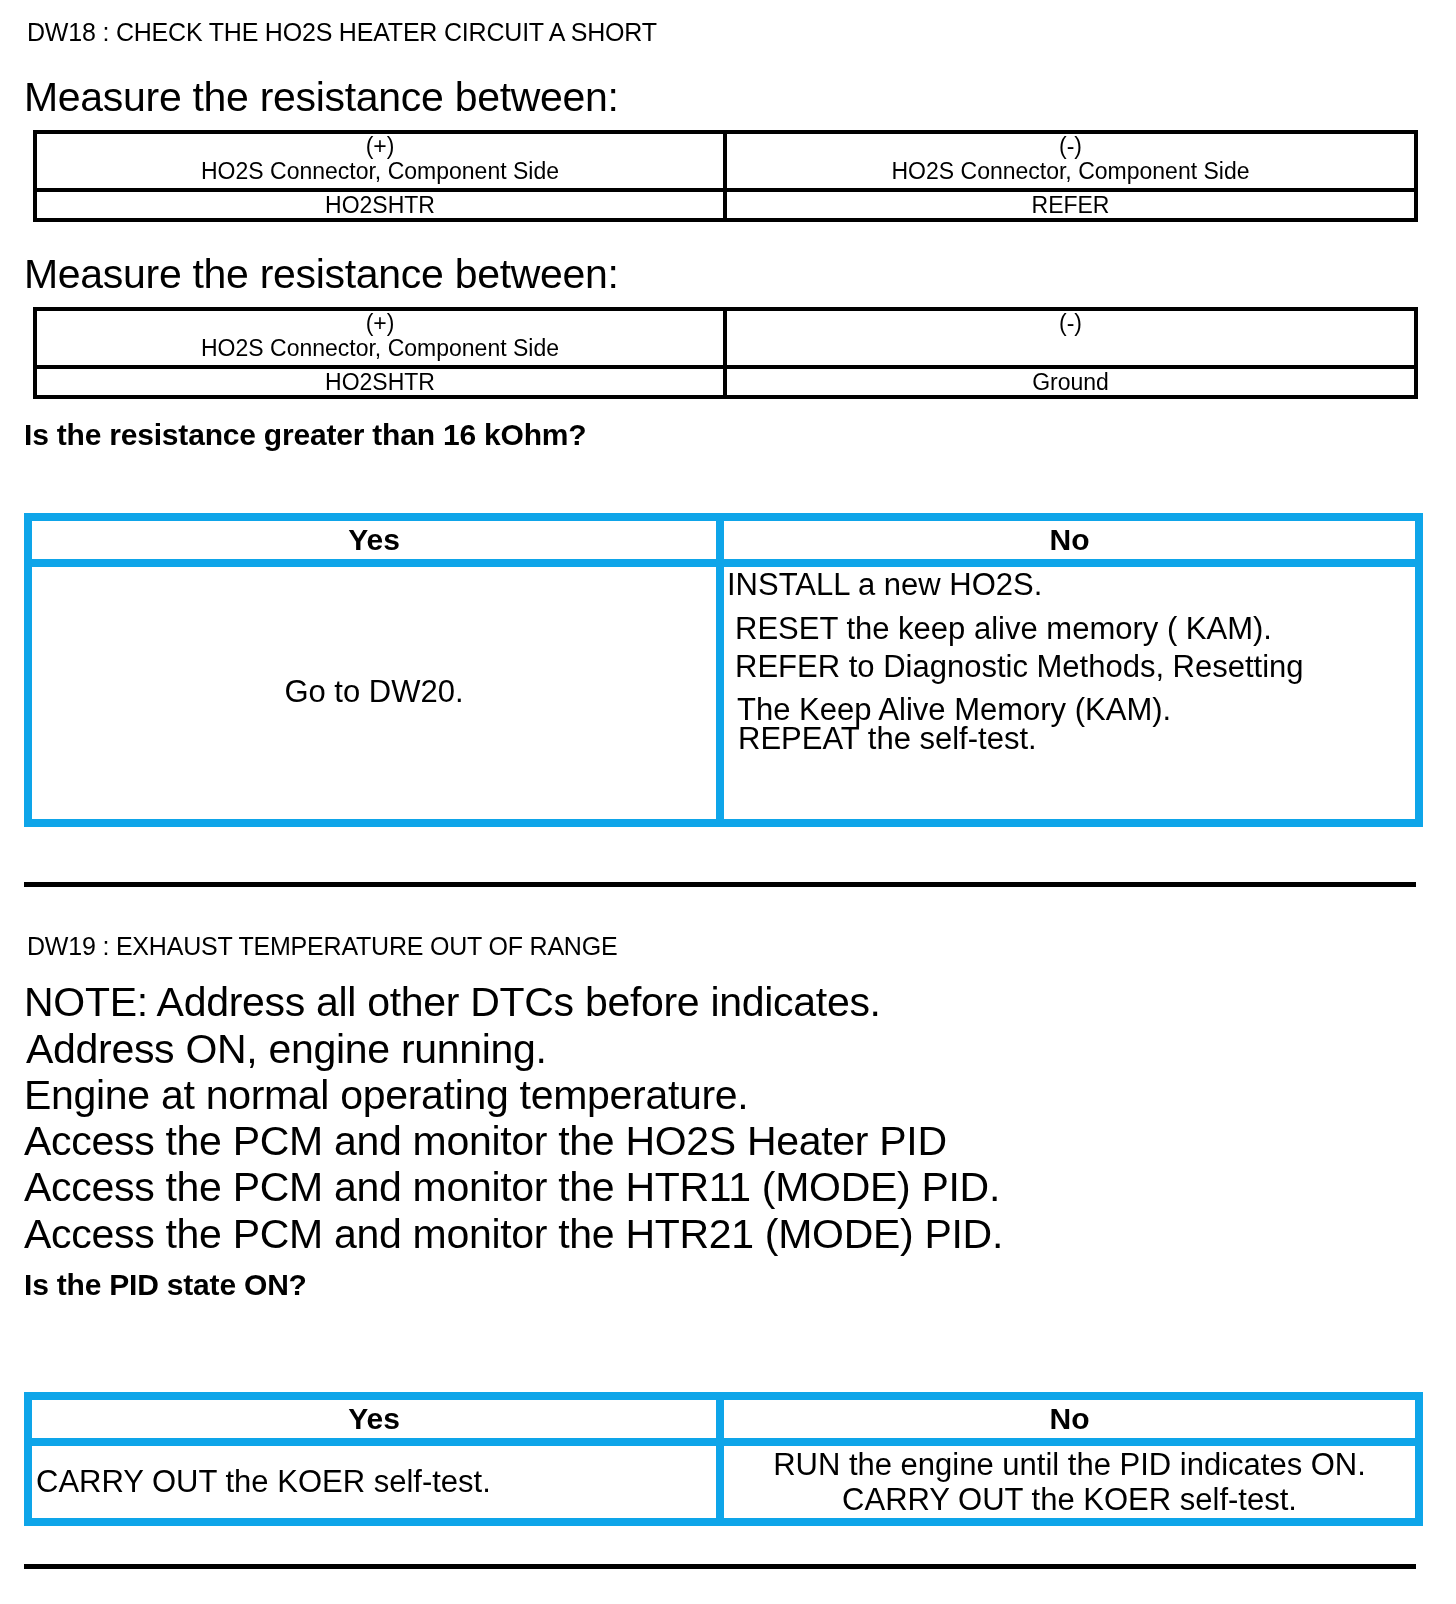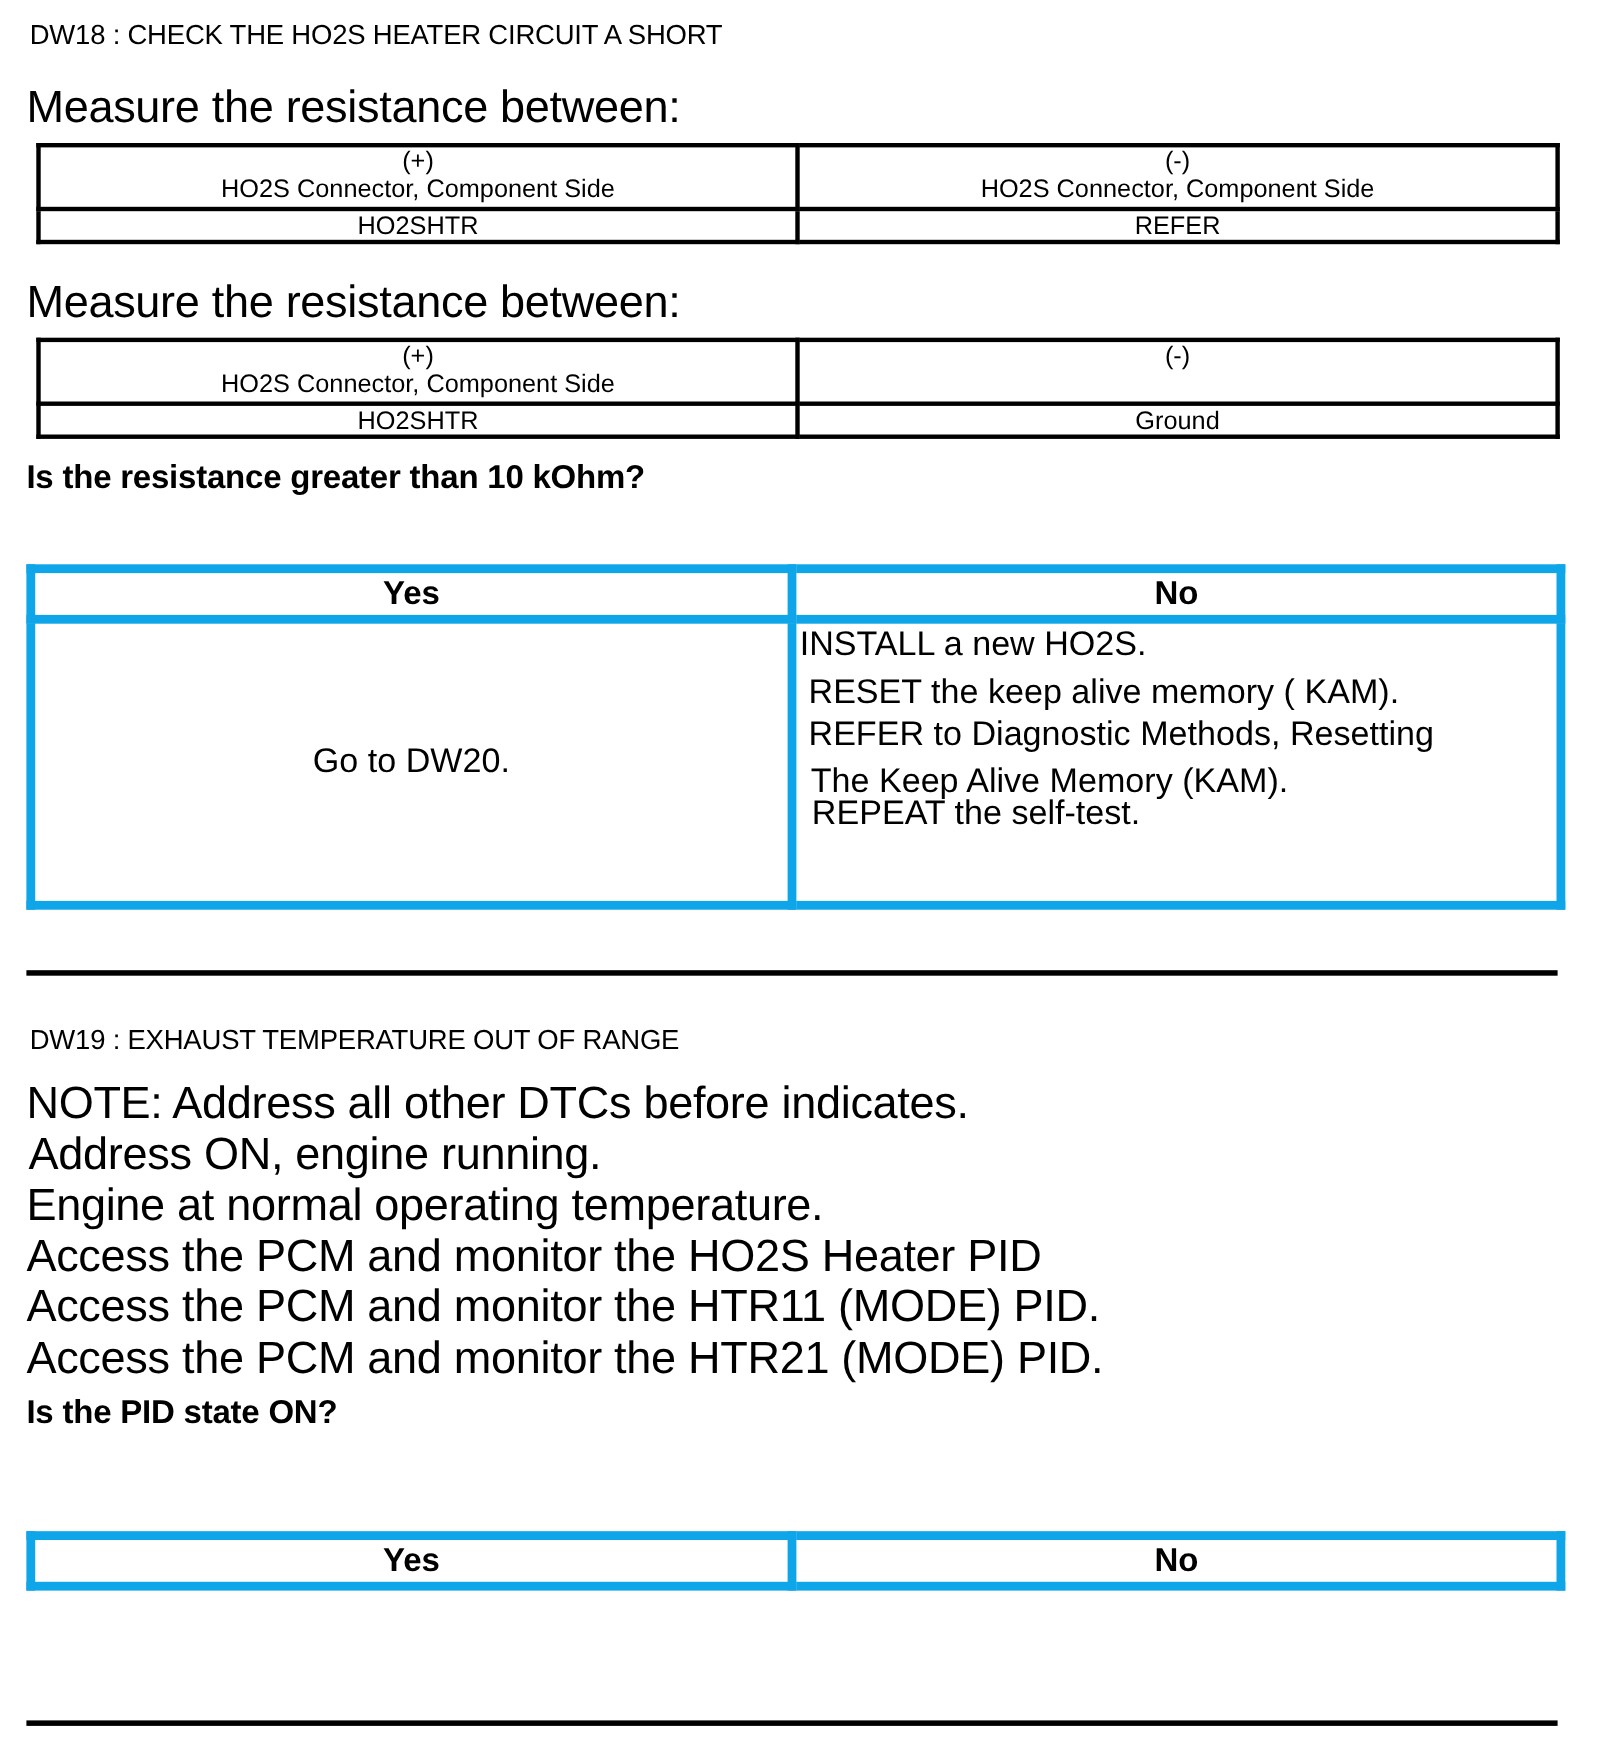--- a/index.html
+++ b/index.html
@@ -78,21 +78,21 @@
       <div></div>
     </td>
   </tr>
   <tr class="val">
     <td>HO2SHTR</td>
     <td>Ground</td>
   </tr>
 </tbody>
   </table>
 
-<div class="abs question" style="left:24px; top:418px;">Is the resistance greater than 10 kOhm?</div>
+<div class="abs question" style="left:24px; top:418px;">Is the resistance greater than 16 kOhm?</div>
 
 <table class="dec-table" style="left:24px; top:513px; width:1391px;">
   <colgroup>
       <col style="width:692px">
       <col style="width:699px">
     </colgroup>
   <tbody>
       <tr class="head">
     <td>Yes</td>
     <td>No</td>
@@ -127,16 +127,25 @@
 <table class="dec-table" style="left:24px; top:1392px; width:1391px;">
   <colgroup>
       <col style="width:692px">
       <col style="width:699px">
     </colgroup>
   <tbody>
       <tr class="head">
     <td>Yes</td>
     <td>No</td>
   </tr>
+  <tr>
+    <td class="dec-body" style="height:72px; text-align:left; vertical-align:middle; padding-left:4px;">
+      <span>CARRY OUT the KOER self-test.</span>
+    </td>
+    <td class="dec-body" style="height:72px; text-align:center; vertical-align:middle; line-height:35px;">
+      <div>RUN the engine until the PID indicates ON.</div>
+      <div>CARRY OUT the KOER self-test.</div>
+    </td>
+  </tr>
 </tbody>
   </table>
 
 <div class="rule" style="top:1564px;"></div>
 
 </body></html>

